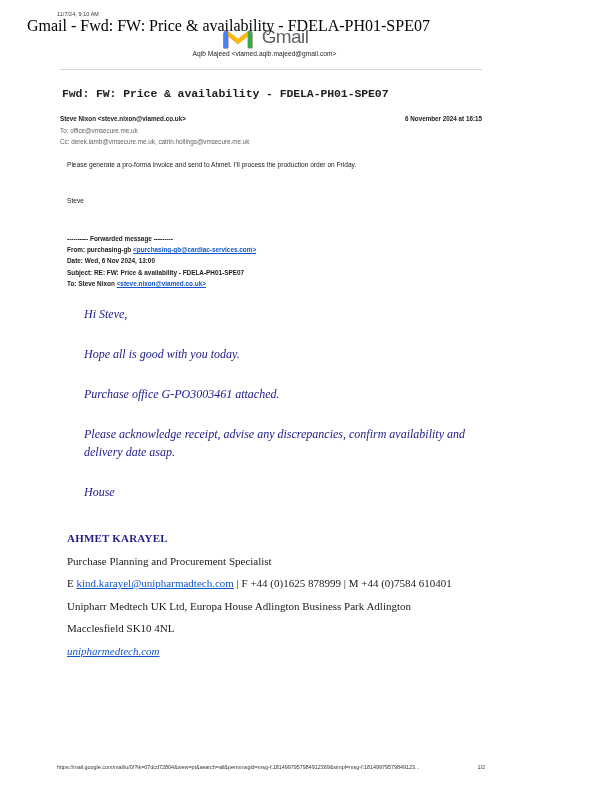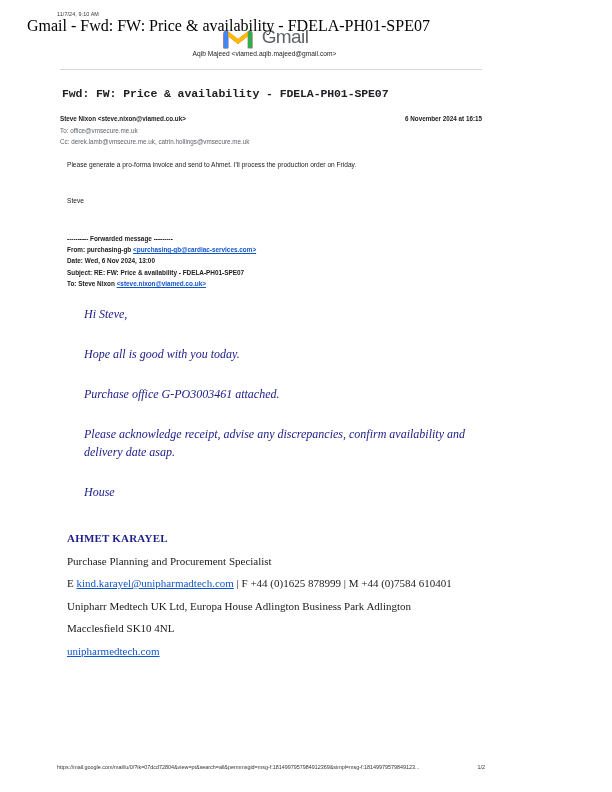--- a/index.html
+++ b/index.html
@@ -151,21 +151,21 @@
     line-height: 2.05;
   }
   .sig .name {
     color: #1f1f8a;
     font-weight: bold;
     letter-spacing: 0.2px;
   }
   .sig .title { color: #1a1a1a; }
   .sig .contact { color: #1a1a1a; }
   .sig .contact .link { color: #1155cc; }
-  .sig .web .link { color: #1155cc; }
+  .sig .web .link { color: #1155cc; font-style: italic; }
   
   .footer {
     position: absolute;
     left: 0;
     right: 0;
     bottom: 22px;
     display: flex;
     justify-content: space-between;
     padding: 0 30px;
     font-family: "Liberation Sans", sans-serif;

